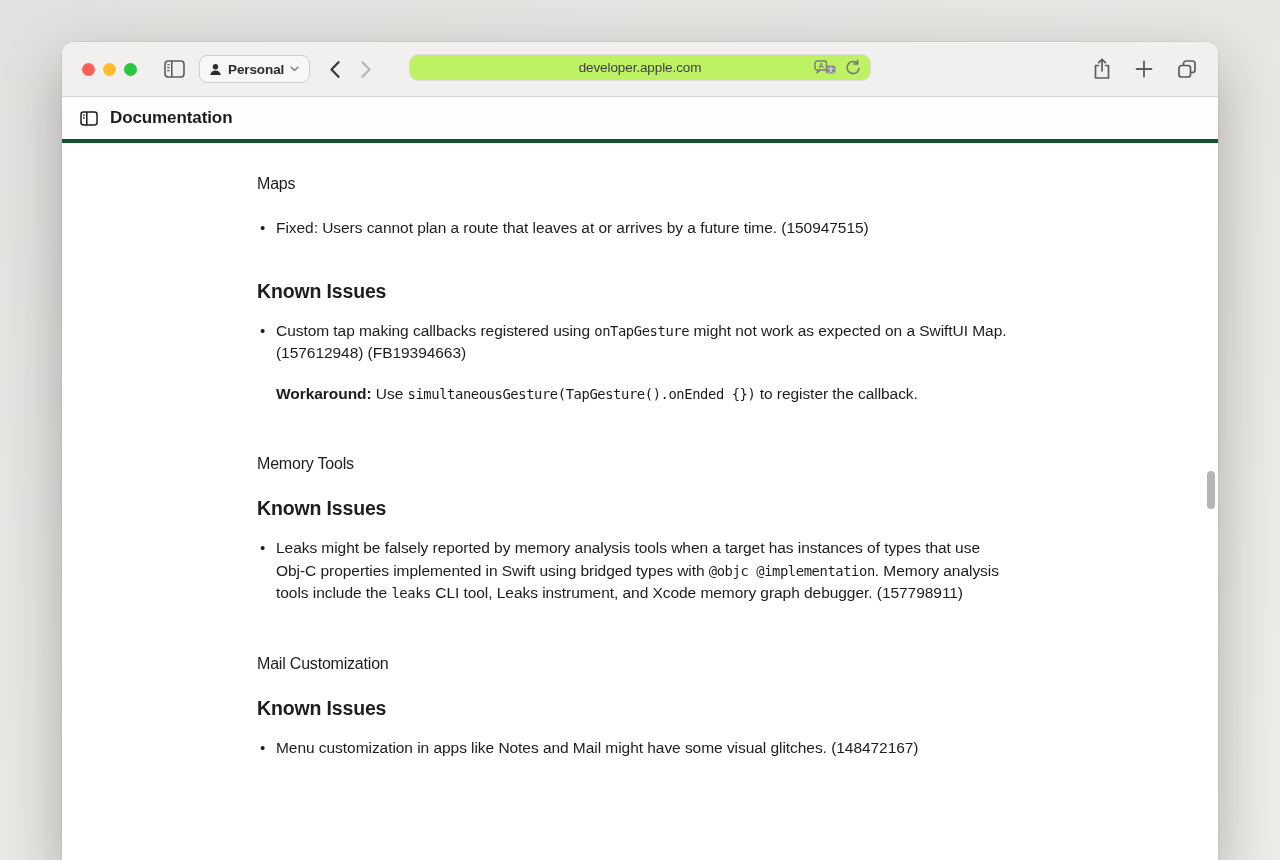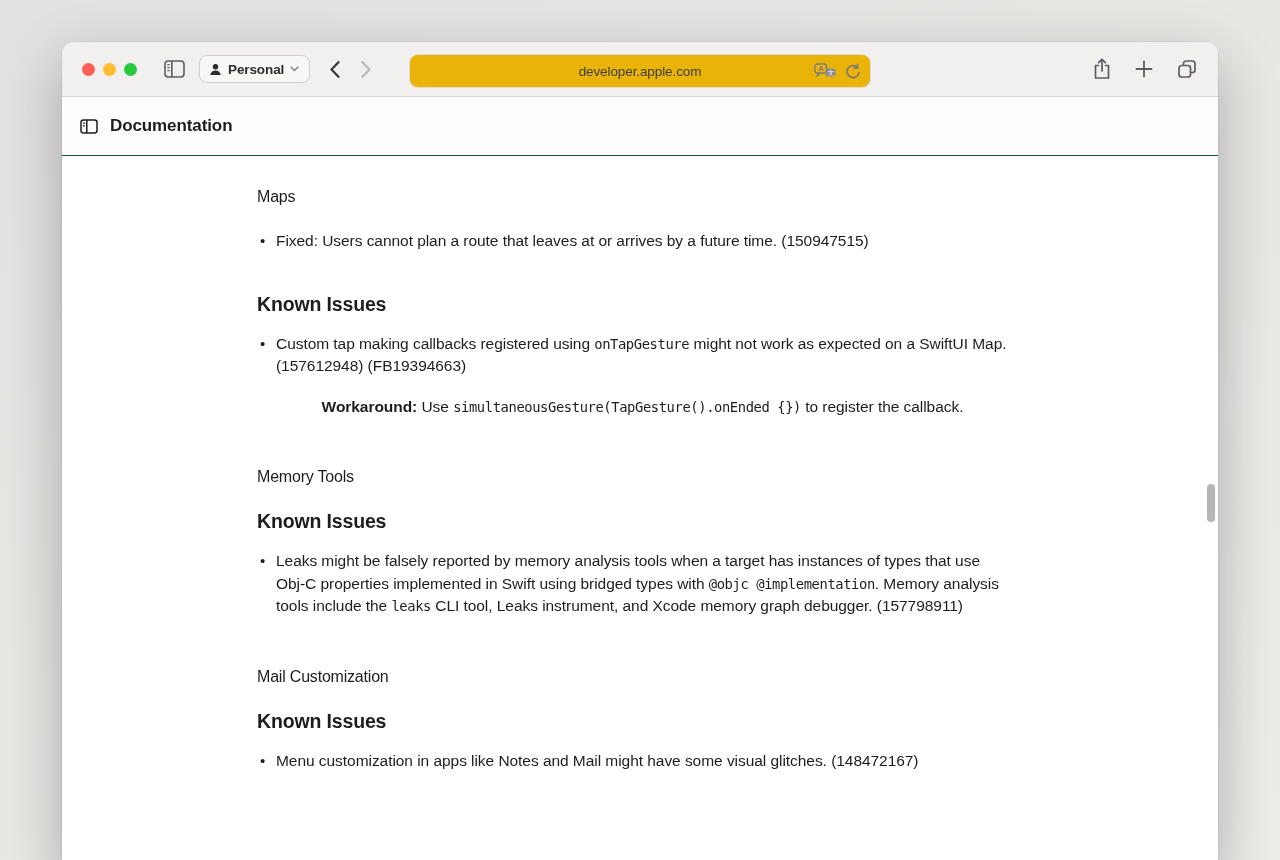--- a/index.html
+++ b/index.html
@@ -50,37 +50,37 @@
     border-radius: 8px;
     background: rgba(255,255,255,.45);
     color: #2c2c2e;
   }
   .profile .profile-label { font-size: 13.5px; font-weight: 700; letter-spacing: -0.1px; }
   .nav-btn { margin-left: 19px; color: #3a3a3c; }
   .nav-btn.disabled { color: #b9b8b6; }
   .url-field {
     position: absolute;
     left: 50%; top: 12px; transform: translateX(-50%);
-    width: 462px; height: 34px;
-    background: #eab308;
+    width: 462px; height: 27px;
+    background: #bef264;
     border: 1px solid #dddcda;
     border-radius: 9px;
     display: flex; align-items: center; justify-content: center;
   }
   .url-text { font-size: 13.5px; color: #3e3e42; letter-spacing: -0.1px; }
   .url-icons {
     position: absolute; right: 9px; top: 0; height: 100%;
     display: flex; align-items: center; gap: 7px; color: #76767b;
   }
   .right-cluster { margin-left: auto; display: flex; align-items: center; gap: 23px; color: #48484a; }
   
   .doc-header {
-    height: 59px;
+    height: 46px;
     background: #fdfdfd;
-    border-bottom: 1px solid #14532d;
+    border-bottom: 4px solid #14532d;
     display: flex; align-items: center;
     padding: 0 18px;
     gap: 12px;
     color: #1d1d1f;
   }
   .doc-title { font-size: 17px; font-weight: 700; letter-spacing: -0.1px; }
   .content {
     position: relative;
     height: calc(100% - 103px);
     background: #ffffff;
@@ -110,21 +110,21 @@
     font-size: 15.5px; line-height: 22.5px;
     margin-bottom: 16px;
     letter-spacing: -0.05px;
   }
   .article li:last-child { margin-bottom: 0; }
   .article li::before {
     content: "\2022";
     position: absolute; left: 3px; top: 0;
     font-size: 15px;
   }
-  .note { margin-top: 18px; text-align: center; }
+  .note { margin-top: 18px; }
   .code {
     font-family: "DejaVu Sans Mono", monospace;
     font-size: 13.8px;
     letter-spacing: -0.4px;
   }
   .bold { font-weight: 700; }
   
   .scroll-thumb {
     position: absolute;
     right: 3px; top: 328px;

